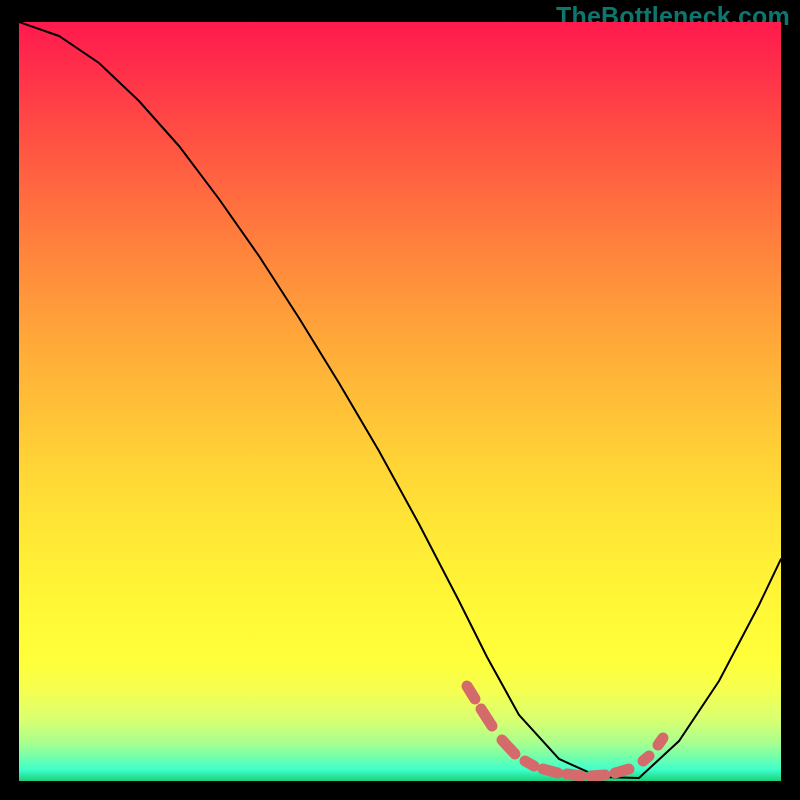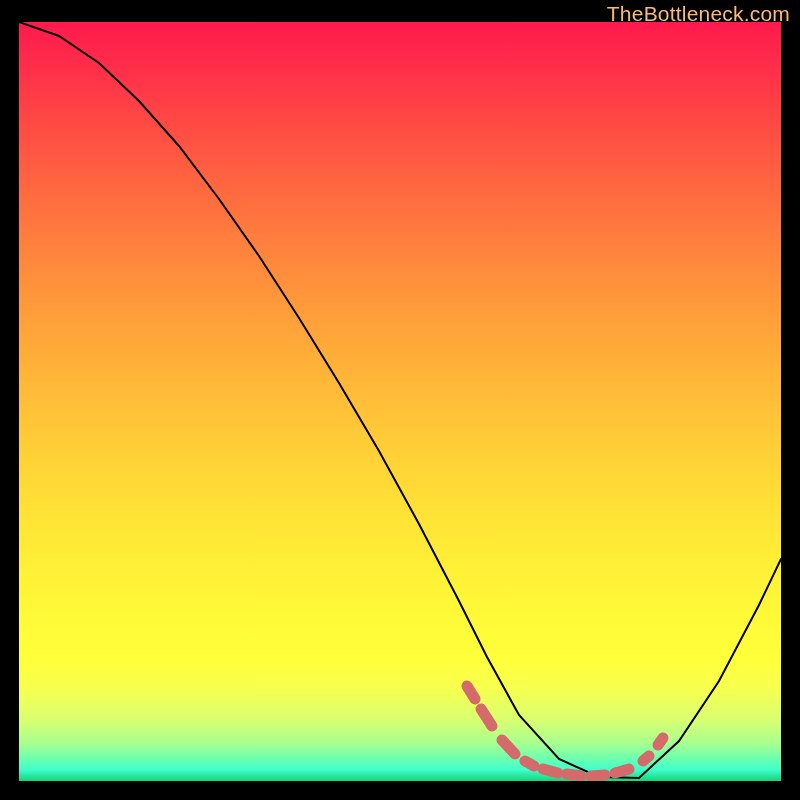--- a/index.html
+++ b/index.html
@@ -63,23 +63,23 @@
   .dash {
     stroke: #d46a6a;
     stroke-width: 11;
     stroke-linecap: round;
   }
   .watermark {
     position: absolute;
     top: 2px;
     right: 10px;
     font-family: Arial, Helvetica, sans-serif;
-    font-size: 21px;
-    font-weight: normal;
-    color: #fdba74;
+    font-size: 25px;
+    font-weight: bold;
+    color: #0f766e;
     letter-spacing: 0.2px;
   }
 </style>
 </head>
 <body>
 
 <div class="chart-container">
   <div class="watermark">TheBottleneck.com</div>
   <div class="plot-area">
     <div class="gradient-bg"></div>

